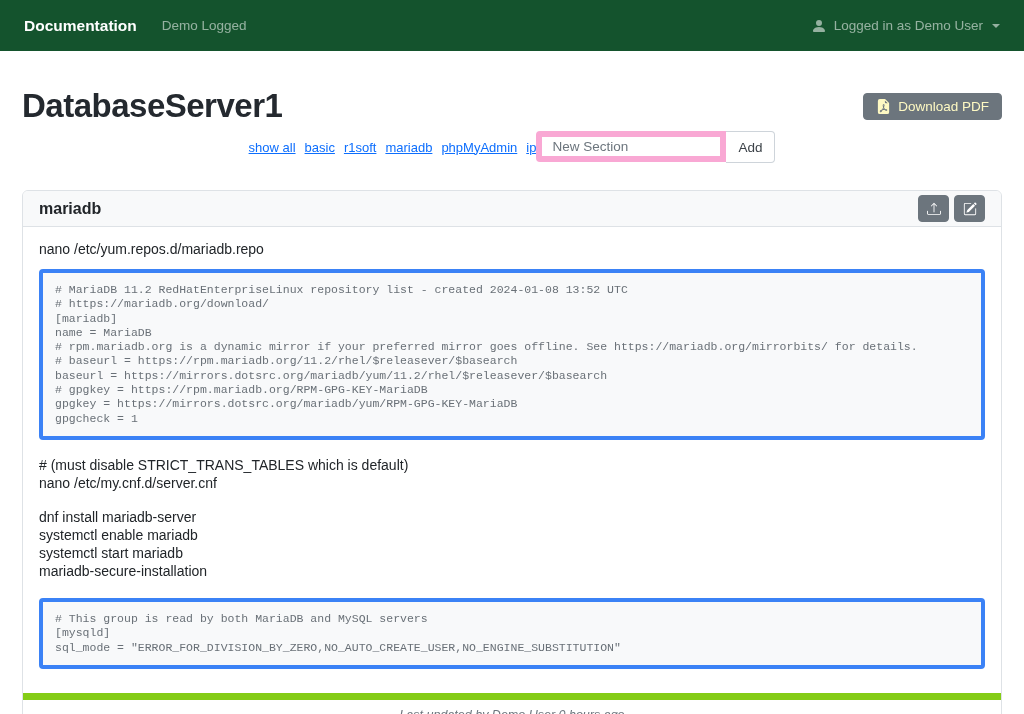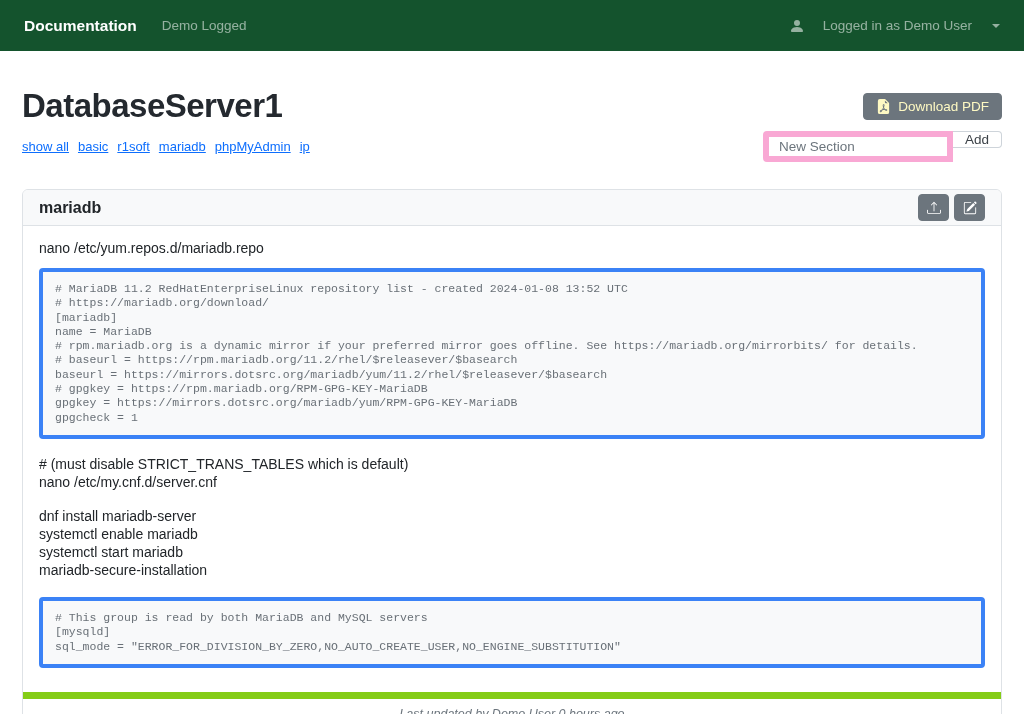--- a/index.html
+++ b/index.html
@@ -19,21 +19,21 @@
     padding: 0 24px;
   }
   .navbar .brand {
     color: #fff; font-size: 15.5px; font-weight: 700; text-decoration: none;
   }
   .navbar .nav-link {
     color: rgba(255,255,255,0.55); font-size: 13.5px; text-decoration: none;
     margin-left: 25px;
   }
   .navbar .user-area {
-    margin-left: auto; display: flex; align-items: center; gap: 18px;
+    margin-left: auto; display: flex; align-items: center; gap: 7px;
     color: rgba(255,255,255,0.55); font-size: 13.5px; cursor: pointer;
   }
   .caret-down {
     width: 0; height: 0; display: inline-block;
     border-left: 4px solid transparent; border-right: 4px solid transparent;
     border-top: 4px solid rgba(255,255,255,0.55);
     margin-left: 2px;
   }
 
   
@@ -45,37 +45,37 @@
   .page-title { font-size: 33px; font-weight: 600; color: #24292f; letter-spacing: -0.5px; }
 
   .btn-secondary {
     background: #6c757d; color: #fef9c3; border: 1px solid #6c757d;
     border-radius: 4px; font-size: 13.5px; font-family: inherit;
     padding: 5px 12px; display: inline-flex; align-items: center; gap: 7px;
     cursor: pointer;
   }
 
   .sub-row {
-    display: flex; justify-content: space-between; align-items: center;
+    display: flex; justify-content: center; align-items: center;
     margin-top: 6px;
   }
   .filter-links { display: flex; gap: 9px; }
   .filter-links a {
     color: #0d6efd; font-size: 13px; text-decoration: underline;
   }
 
   .input-group { display: flex; }
   .input-group input {
     width: 190px; height: 31px; border: 6px solid #f9a8d4;
     border-radius: 4px 0 0 4px; padding: 0 10px; font-size: 13.5px;
     font-family: inherit; color: #212529; outline: none;
   }
   .input-group input::placeholder { color: #6c757d; }
   .btn-outline {
-    height: 17px; background: #fff; border: 1px solid #ced4da; border-left: none;
+    height: 32px; background: #fff; border: 1px solid #ced4da; border-left: none;
     border-radius: 0 4px 4px 0; font-size: 13.5px; font-family: inherit;
     color: #3c4248; padding: 0 12px; cursor: pointer;
   }
 
   
   .card {
     margin-top: 27px; border: 1px solid #dee2e6; border-radius: 6px;
     background: #fff;
   }
   .card-header {

